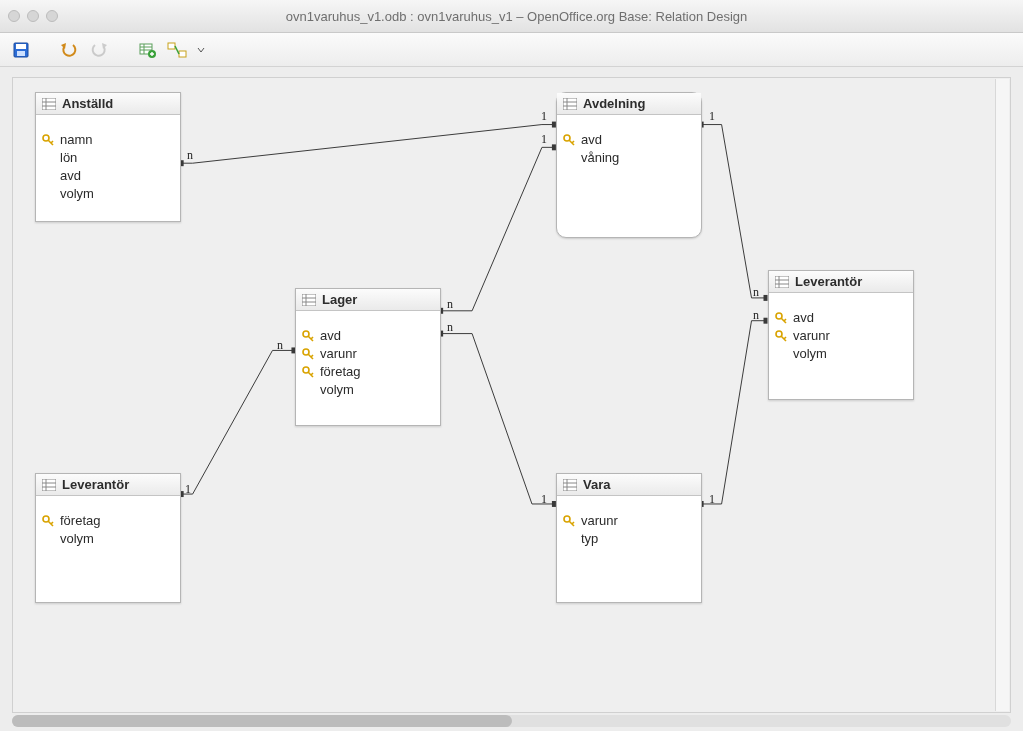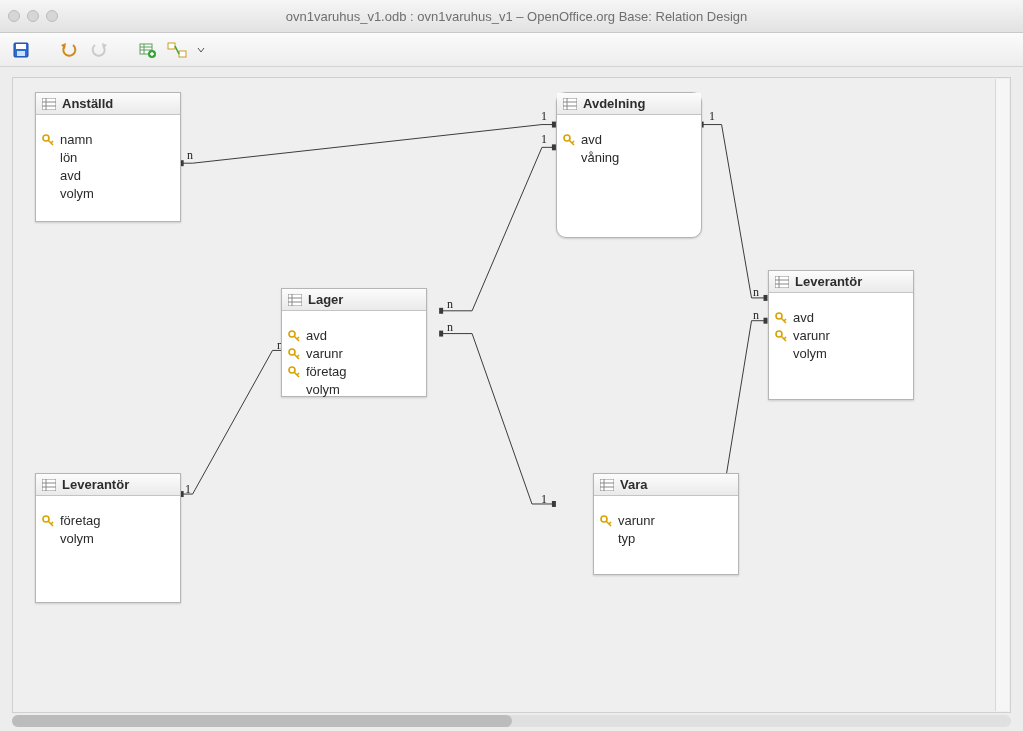--- a/index.html
+++ b/index.html
@@ -189,21 +189,21 @@
               </svg>
               <span>avd</span>
             </div>
           <div class="trow">
               <span class="nokey"></span>
               <span>våning</span>
             </div>
         </div>
       </div>
 
-      <div class="table" style="left:268px; top:210px; height:109px;">
+      <div class="table" style="left:282px; top:210px; height:138px;">
         <div class="thead">
           <svg class="thead-icon" viewBox="0 0 14 12">
               <rect x="0" y="0" width="14" height="12" fill="#fff" stroke="#888"></rect>
               <line x1="0" y1="4" x2="14" y2="4" stroke="#888"></line>
               <line x1="0" y1="8" x2="14" y2="8" stroke="#888"></line>
               <line x1="4" y1="0" x2="4" y2="12" stroke="#888"></line>
             </svg>
           <span>Lager</span>
         </div>
         <div class="tbody">
@@ -285,21 +285,21 @@
               </svg>
               <span>företag</span>
             </div>
           <div class="trow">
               <span class="nokey"></span>
               <span>volym</span>
             </div>
         </div>
       </div>
 
-      <div class="table" style="left:543px; top:395px; height:102px;margin-left:37px;">
+      <div class="table" style="left:543px; top:395px; height:130px;">
         <div class="thead">
           <svg class="thead-icon" viewBox="0 0 14 12">
               <rect x="0" y="0" width="14" height="12" fill="#fff" stroke="#888"></rect>
               <line x1="0" y1="4" x2="14" y2="4" stroke="#888"></line>
               <line x1="0" y1="8" x2="14" y2="8" stroke="#888"></line>
               <line x1="4" y1="0" x2="4" y2="12" stroke="#888"></line>
             </svg>
           <span>Vara</span>
         </div>
         <div class="tbody">

